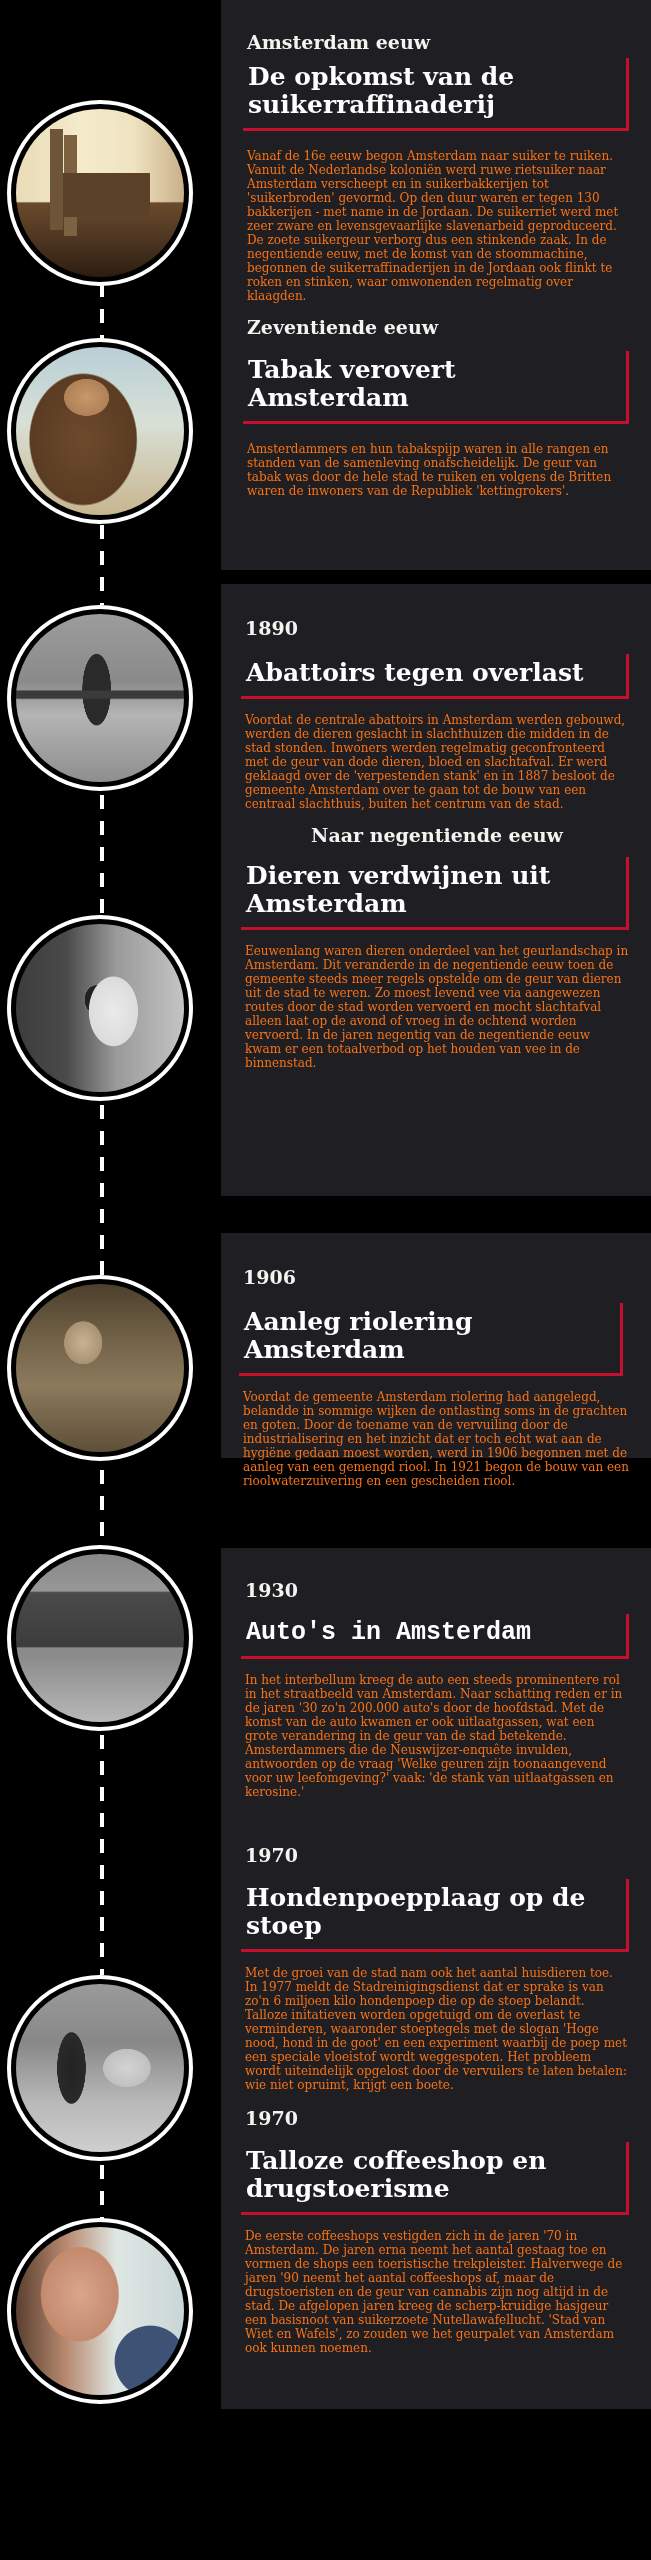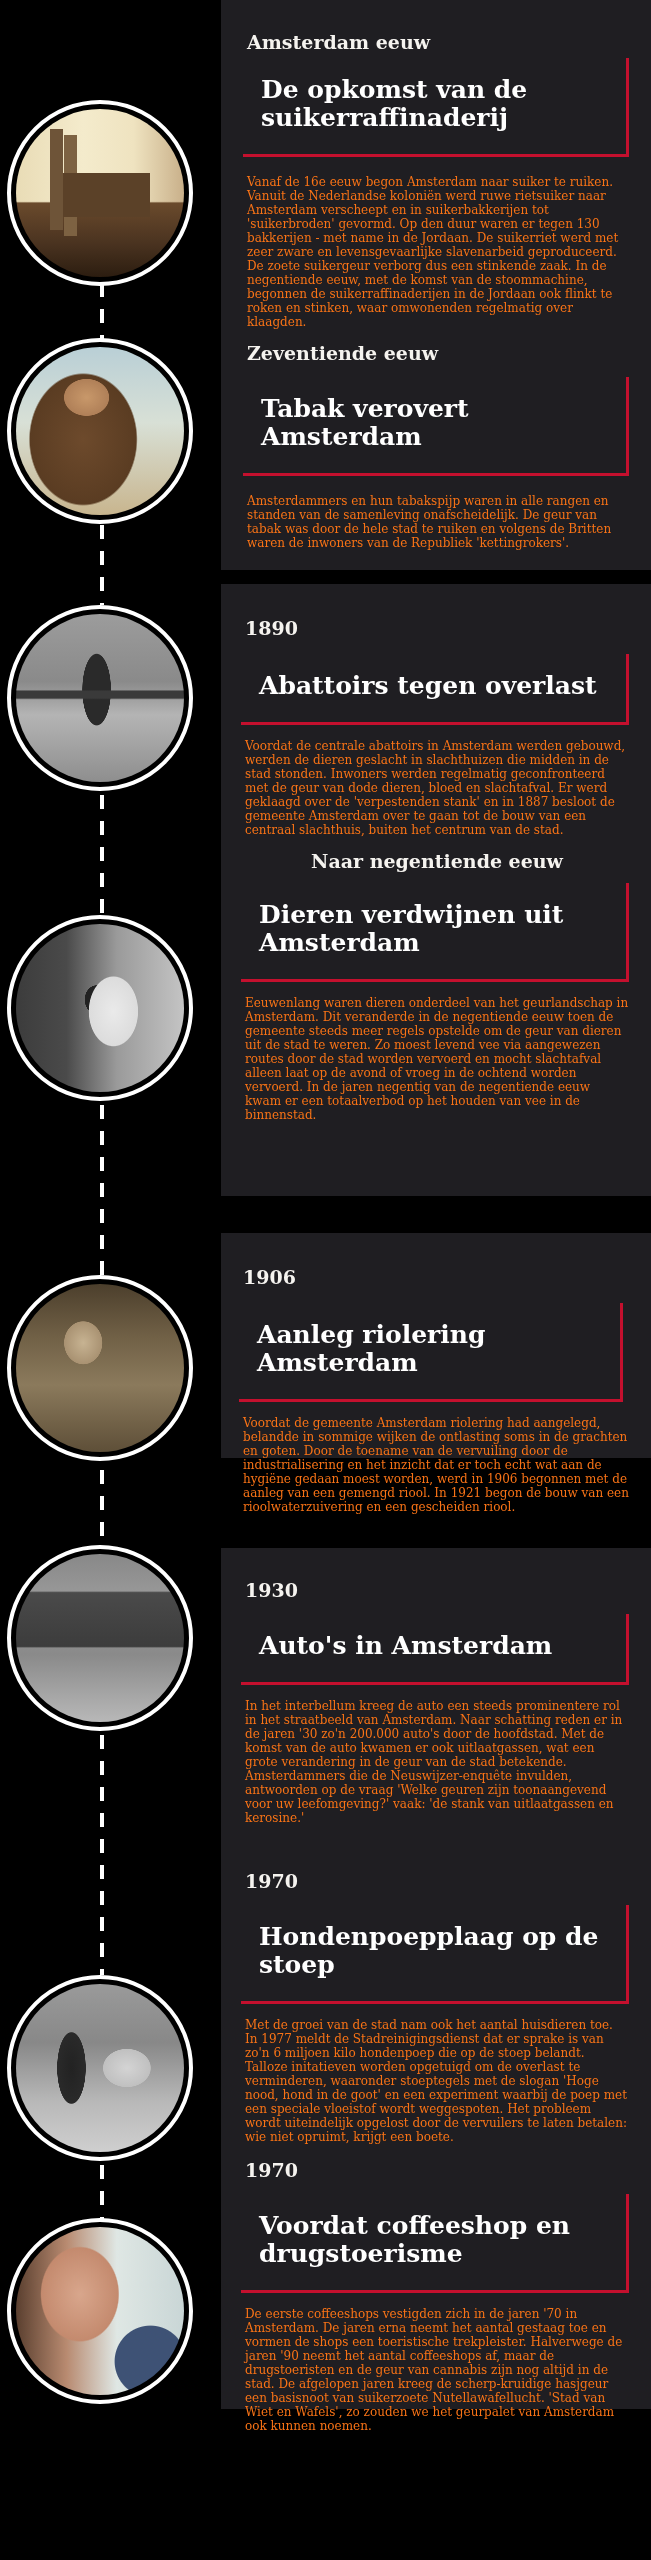--- a/index.html
+++ b/index.html
@@ -138,21 +138,21 @@
   .title-box::before {
     content: "";
     position: absolute;
     right: -3px;
     top: 0;
     width: 3px;
     height: 100%;
     background: #c4102e;
   }
   .title-box h2 {
-    margin: 14px;
+    margin: 1px;
     font-size: 25px;
     line-height: 28px;
     font-weight: bold;
     color: #ffffff;
   }
   .body-text {
     font-size: 12px;
     line-height: 14px;
     color: #f97316;
     margin: 18px 0 0 0;
@@ -236,32 +236,32 @@
     <div class="title-box" style="margin-top:14px;margin-right:6px;">
       <h2>Aanleg riolering Amsterdam</h2>
     </div>
     <p class="body-text" style="margin-top:14px;">Voordat de gemeente Amsterdam riolering had aangelegd, belandde in sommige wijken de ontlasting soms in de grachten en goten. Door de toename van de vervuiling door de industrialisering en het inzicht dat er toch echt wat aan de hygiëne gedaan moest worden, werd in 1906 begonnen met de aanleg van een gemengd riool. In 1921 begon de bouw van een rioolwaterzuivering en een gescheiden riool.</p>
   </section>
 </div>
 
 <div class="panel" style="top:1548px;height:861px;padding-top:30px;padding-left:24px;">
   <section>
     <h3 class="era">1930</h3>
-    <div class="title-box" style="margin-top:12px;">
+    <div class="title-box" style="margin-top:12px;font-family:Liberation Mono, monospace;">
       <h2>Auto's in Amsterdam</h2>
     </div>
     <p class="body-text" style="margin-top:14px;">In het interbellum kreeg de auto een steeds prominentere rol in het straatbeeld van Amsterdam. Naar schatting reden er in de jaren '30 zo'n 200.000 auto's door de hoofdstad. Met de komst van de auto kwamen er ook uitlaatgassen, wat een grote verandering in de geur van de stad betekende. Amsterdammers die de Neuswijzer-enquête invulden, antwoorden op de vraag 'Welke geuren zijn toonaangevend voor uw leefomgeving?' vaak: 'de stank van uitlaatgassen en kerosine.'</p>
   </section>
   <section style="margin-top:44px;">
     <h3 class="era">1970</h3>
     <div class="title-box" style="margin-top:12px;">
       <h2>Hondenpoepplaag op de stoep</h2>
     </div>
     <p class="body-text" style="margin-top:14px;">Met de groei van de stad nam ook het aantal huisdieren toe. In 1977 meldt de Stadreinigingsdienst dat er sprake is van zo'n 6 miljoen kilo hondenpoep die op de stoep belandt. Talloze initatieven worden opgetuigd om de overlast te verminderen, waaronder stoeptegels met de slogan 'Hoge nood, hond in de goot' en een experiment waarbij de poep met een speciale vloeistof wordt weggespoten. Het probleem wordt uiteindelijk opgelost door de vervuilers te laten betalen: wie niet opruimt, krijgt een boete.</p>
   </section>
   <section style="margin-top:14px;">
     <h3 class="era">1970</h3>
     <div class="title-box" style="margin-top:12px;">
-      <h2>Voordat coffeeshop en drugstoerisme</h2>
+      <h2>Talloze coffeeshop en drugstoerisme</h2>
     </div>
     <p class="body-text" style="margin-top:14px;">De eerste coffeeshops vestigden zich in de jaren '70 in Amsterdam. De jaren erna neemt het aantal gestaag toe en vormen de shops een toeristische trekpleister. Halverwege de jaren '90 neemt het aantal coffeeshops af, maar de drugstoeristen en de geur van cannabis zijn nog altijd in de stad. De afgelopen jaren kreeg de scherp-kruidige hasjgeur een basisnoot van suikerzoete Nutellawafellucht. 'Stad van Wiet en Wafels', zo zouden we het geurpalet van Amsterdam ook kunnen noemen.</p>
   </section>
 </div>
 
 </body></html>

